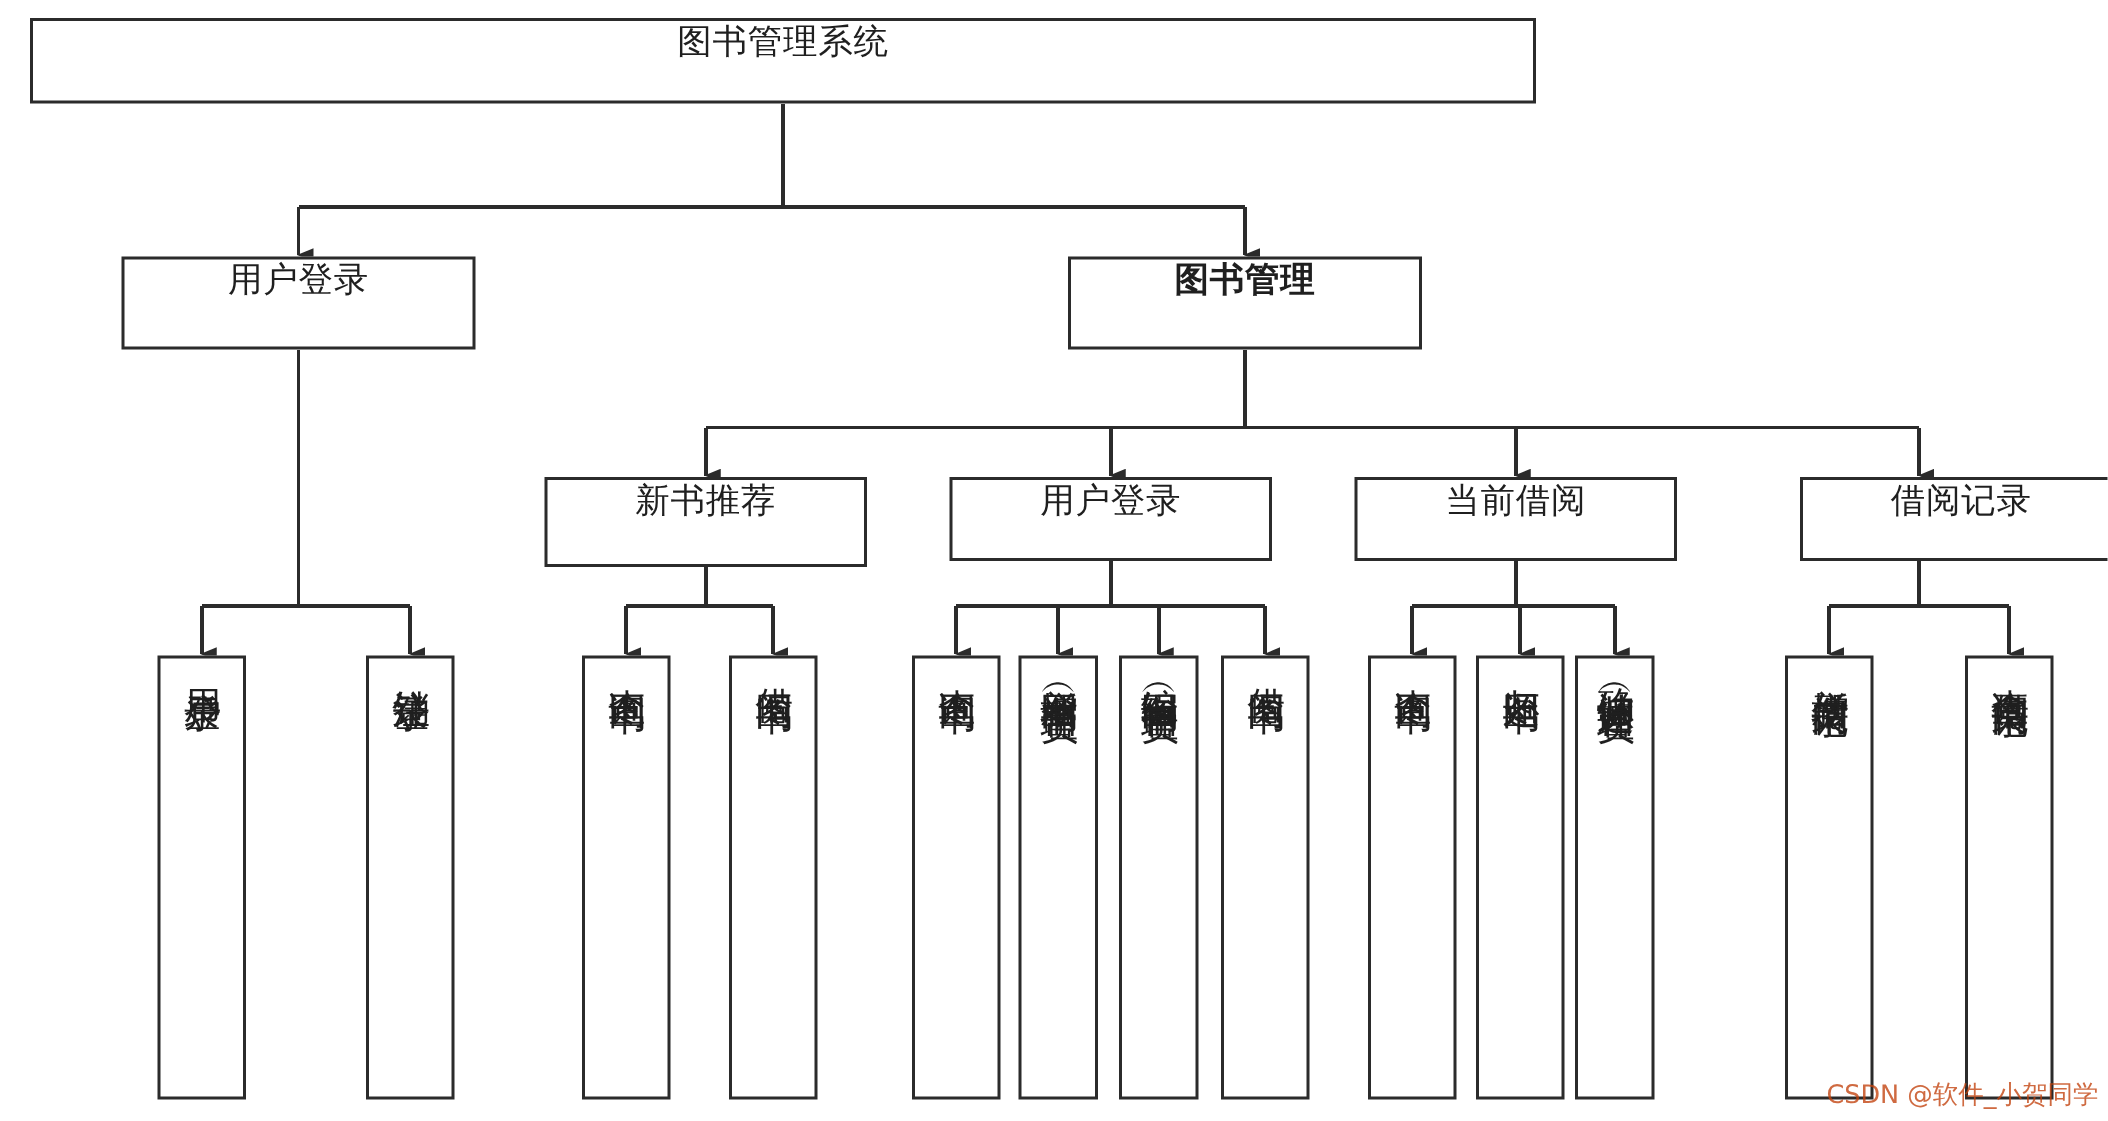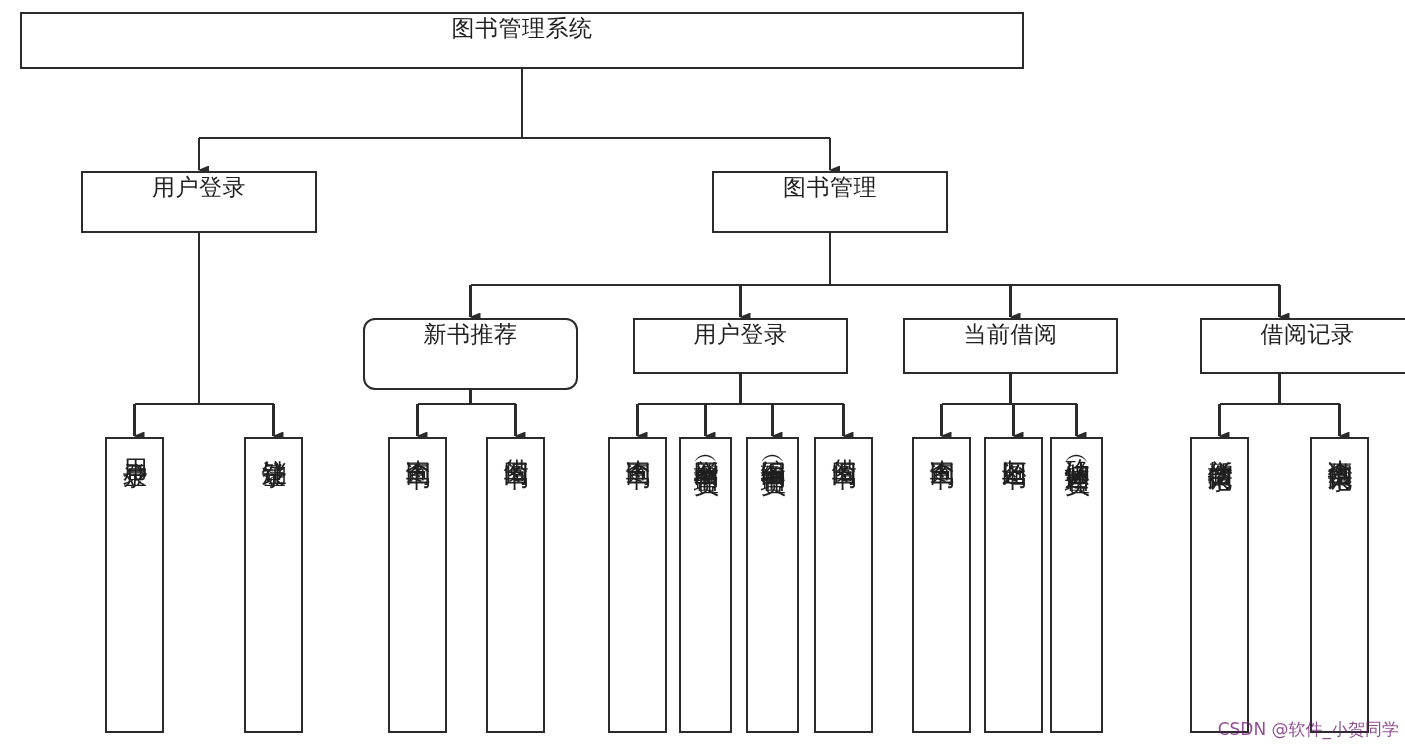--- a/index.html
+++ b/index.html
@@ -61,21 +61,21 @@
     line-height: 1.05;
     letter-spacing: 2px;
     white-space: nowrap;
     display: block;
   }
   .watermark {
     position: absolute;
     right: 6px;
     bottom: 6px;
     font-size: 17px;
-    color: #701a75;
+    color: #c2410c;
     opacity: 0.78;
     white-space: nowrap;
     pointer-events: none;
     font-family: "DejaVu Sans", "Liberation Sans", sans-serif;
   }
 </style>
 </head>
 <body>
 
 <div id="diagram-root">
@@ -122,24 +122,24 @@
       </g>
   </svg>
 
   <div id="node-layer">
       <div class="node-box horizontal" style="left: 20px; top: 12px; width: 1004px; height: 57px;">
         <span class="node-label">图书管理系统</span>
       </div>
       <div class="node-box horizontal" style="left: 81px; top: 171px; width: 236px; height: 62px;">
         <span class="node-label">用户登录</span>
       </div>
-      <div class="node-box horizontal" style="left: 712px; top: 171px; width: 236px; height: 62px;">
+      <div class="node-box horizontal" style="left: 712px; top: 171px; width: 236px; height: 62px; font-weight: bold;">
         <span class="node-label">图书管理</span>
       </div>
-      <div class="node-box horizontal" style="left: 363px; top: 318px; width: 215px; height: 72px; border-radius: 12px;">
+      <div class="node-box horizontal" style="left: 363px; top: 318px; width: 215px; height: 60px;">
         <span class="node-label">新书推荐</span>
       </div>
       <div class="node-box horizontal" style="left: 633px; top: 318px; width: 215px; height: 56px;">
         <span class="node-label">用户登录</span>
       </div>
       <div class="node-box horizontal" style="left: 903px; top: 318px; width: 215px; height: 56px;">
         <span class="node-label">当前借阅</span>
       </div>
       <div class="node-box horizontal" style="left: 1200px; top: 318px; width: 215px; height: 56px;">
         <span class="node-label">借阅记录</span>

